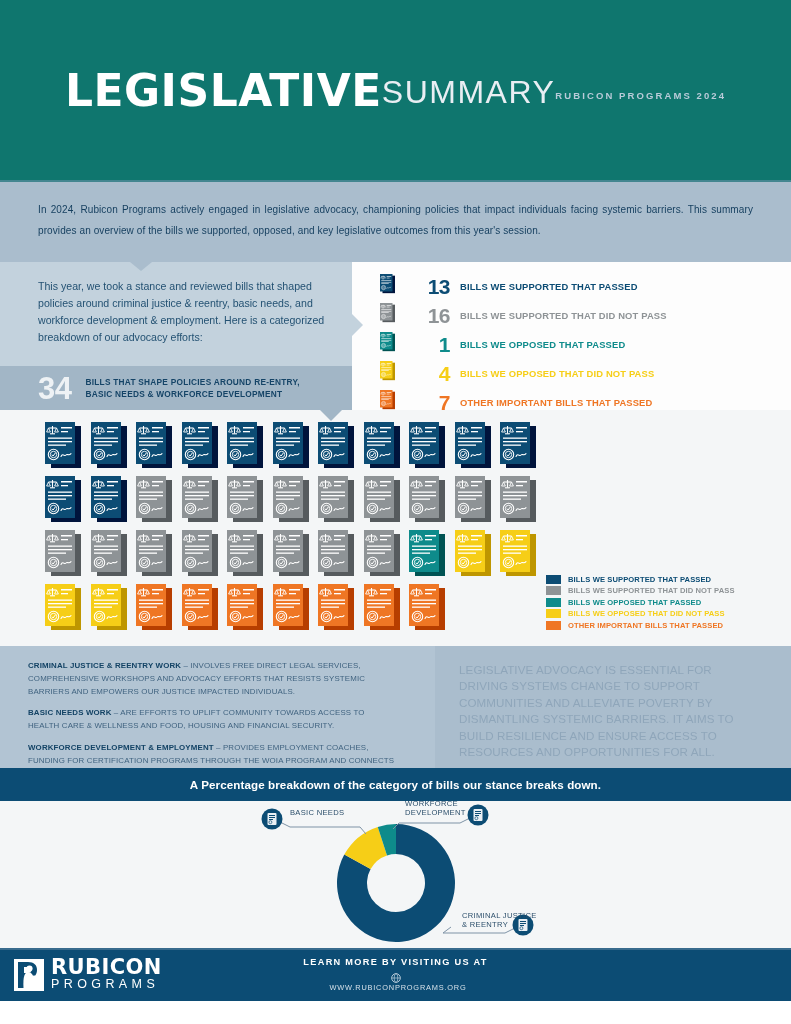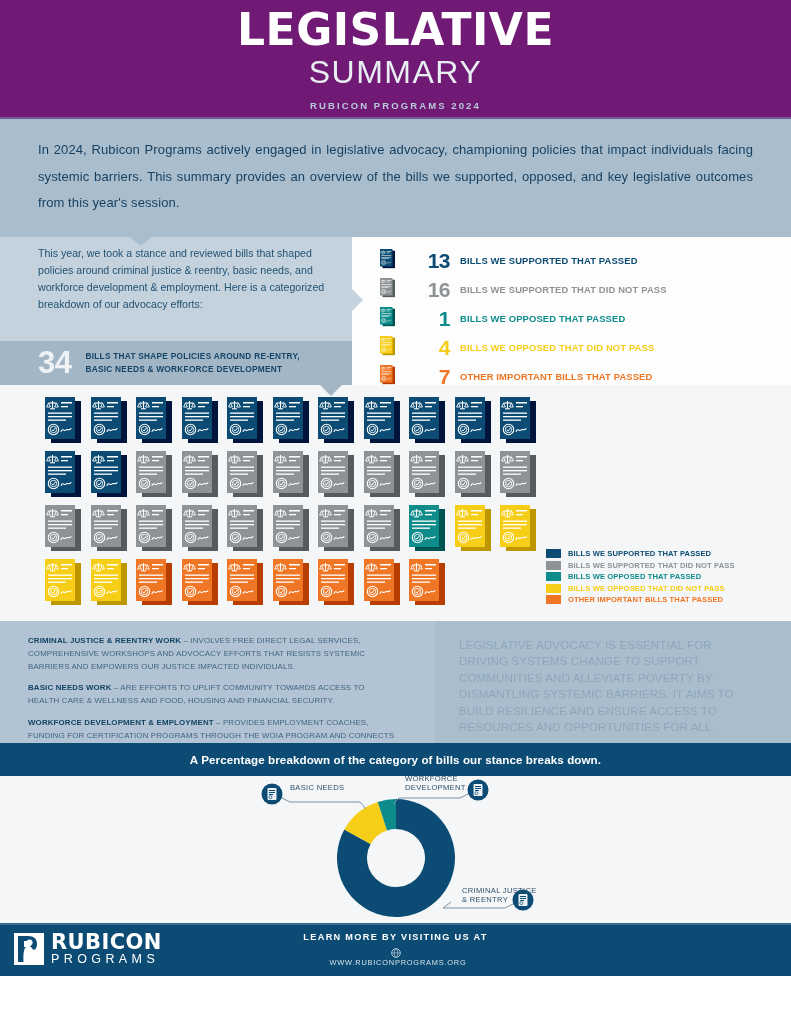--- a/index.html
+++ b/index.html
@@ -6,24 +6,24 @@
   html,body { width:791px; height:1024px; }
   body {
     font-family: "Liberation Sans", sans-serif;
     background:#ffffff;
     position:relative;
     overflow:hidden;
   }
 
   
   .header {
-    background:#701a75;
-    height:119px;
+    background:#0f766e;
+    height:182px;
     display:flex;
-    flex-direction:column;
+    flex-direction:row;
     align-items:center;
     justify-content:center;
     position:relative;
   }
   .title-main {
     font-family:"DejaVu Sans", sans-serif;
     font-size:44px;
     font-weight:900;
     letter-spacing:0.5px;
     color:#ffffff;
@@ -54,42 +54,42 @@
     opacity:.55;
   }
 
   
   .intro {
     background:#aabdcd;
     padding:18px 38px 20px 38px;
     min-height:80px;
   }
   .intro p {
-    font-size:13px;
+    font-size:10px;
     line-height:2.05;
     color:#143e5e;
     text-align:justify;
     letter-spacing:.1px;
   }
 
   
   .band {
     position:relative;
     display:flex;
     background:#f4f6f7;
     height:148px;
   }
   .band-left {
     width:352px;
     background:#c3d2dd;
     position:relative;
     flex:none;
   }
   .stance-txt {
-    padding:8px 26px 0 38px;
+    padding:16px 26px 0 38px;
     font-size:10.6px;
     line-height:1.62;
     color:#245273;
   }
   
   .notch-top {
     position:absolute;
     top:0; left:130px;
     width:0;height:0;
     border-left:11px solid transparent;

